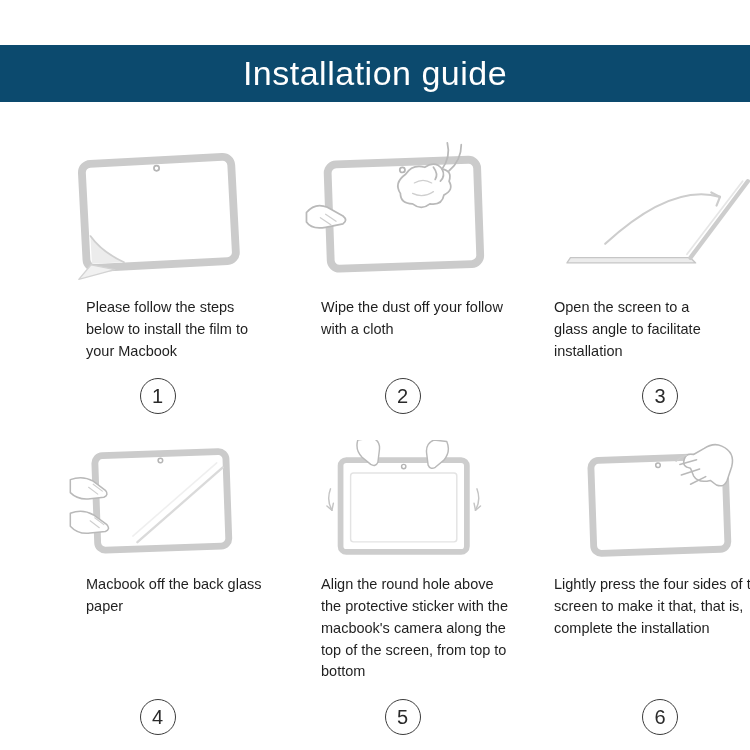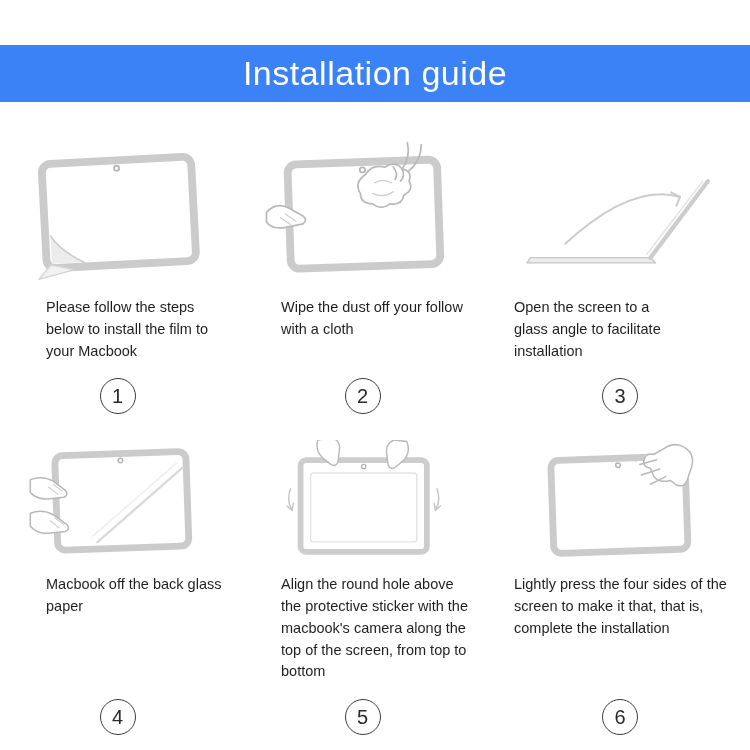--- a/index.html
+++ b/index.html
@@ -1,23 +1,23 @@
 <!DOCTYPE html>
 <html><head>
 <meta charset="utf-8">
 <style>
   html,body{margin:0;padding:0;background:#fff;}
   body{width:750px;height:750px;overflow:hidden;font-family:"Liberation Sans",sans-serif;}
   .page{width:750px;height:750px;background:#fff;}
 
-  .header{margin-top:45px;height:57px;background:#3b82f6;
+  .header{margin-top:45px;height:57px;background:#0c4a6e;
           display:flex;align-items:center;justify-content:center;}
   .header .title{font-size:34px;color:#ffffff;font-weight:400;letter-spacing:.5px;}
 
-  .steps{display:grid;grid-template-columns:235px 255px 260px;row-gap:26px;margin-top:38px;}
+  .steps{display:grid;grid-template-columns:235px 255px 260px;row-gap:26px;margin-top:38px;padding-left:40px;}
   .step{display:flex;flex-direction:column;}
 
   .illus{height:145px;display:flex;align-items:flex-end;justify-content:center;}
   .step:nth-child(n+4) .illus{height:122px;}
   .illus svg{display:block;}
 
   .caption{margin-top:12px;font-size:14.5px;line-height:1.5;color:#1f1f1f;}
   .step:nth-child(3n+1) .caption{padding-left:46px;padding-right:8px;}
   .step:nth-child(3n+2) .caption{padding-left:46px;padding-right:10px;max-width:250px;box-sizing:border-box;}
   .step:nth-child(3n)   .caption{padding-left:24px;padding-right:12px;box-sizing:border-box;}

